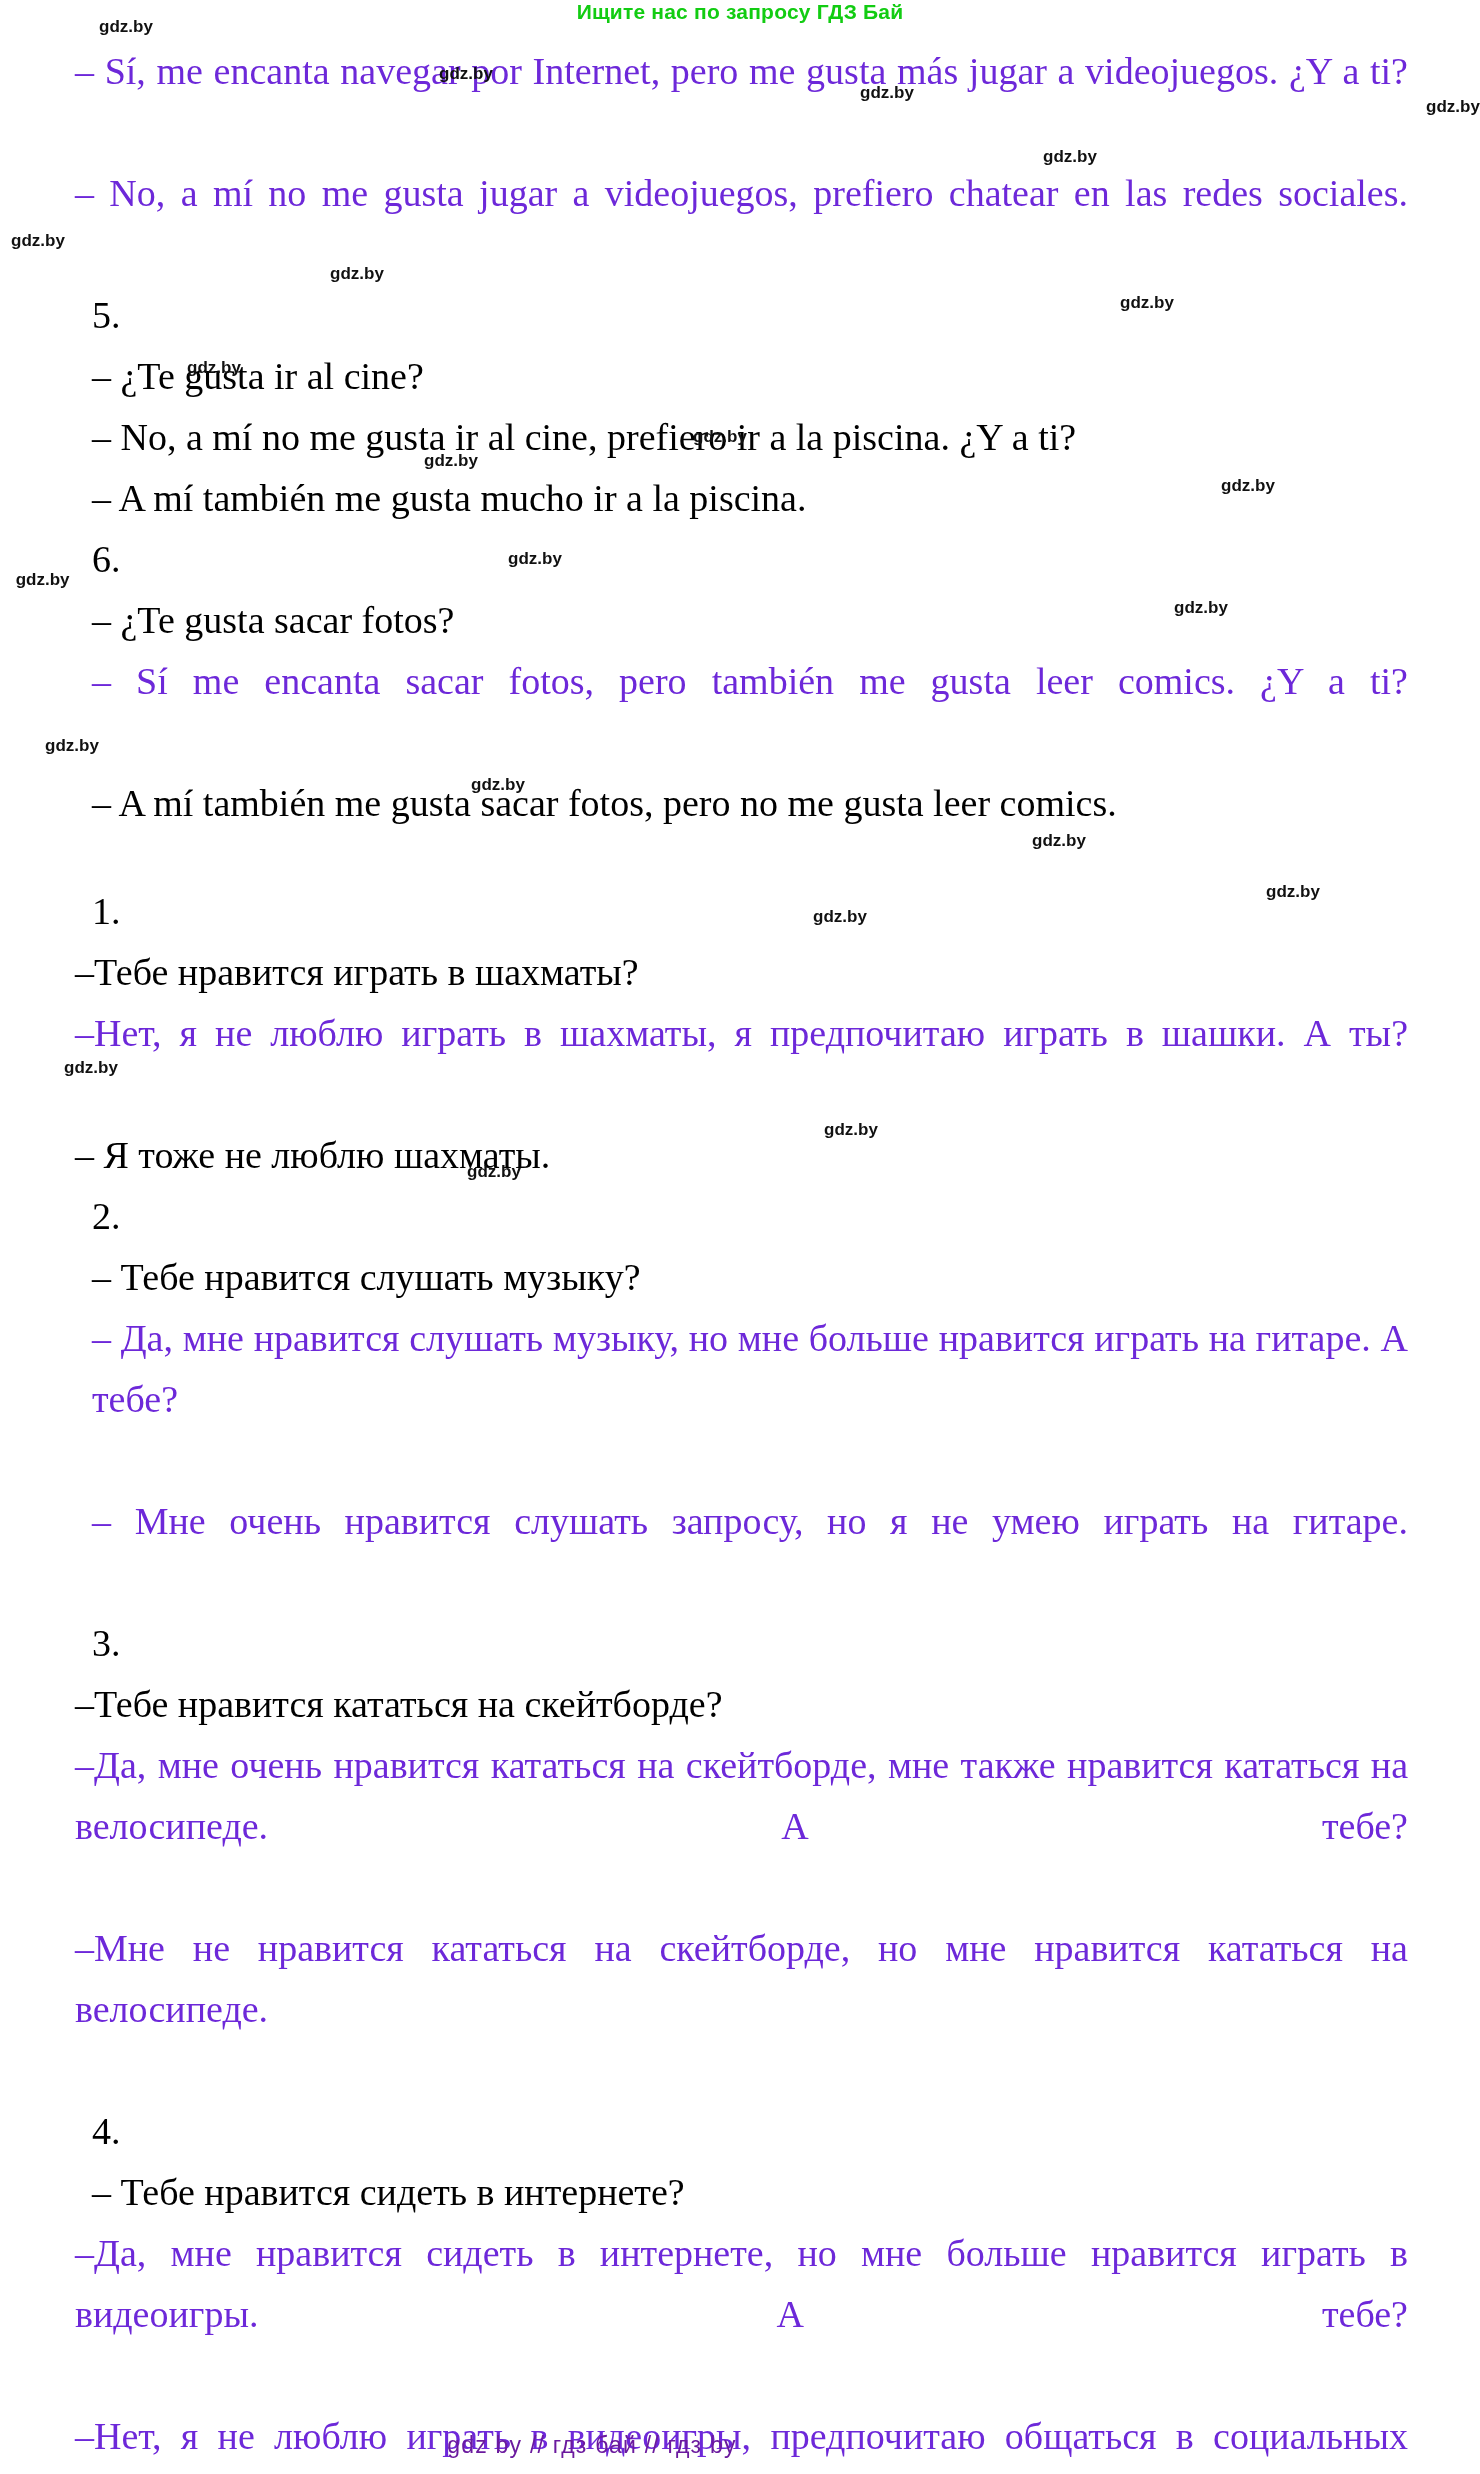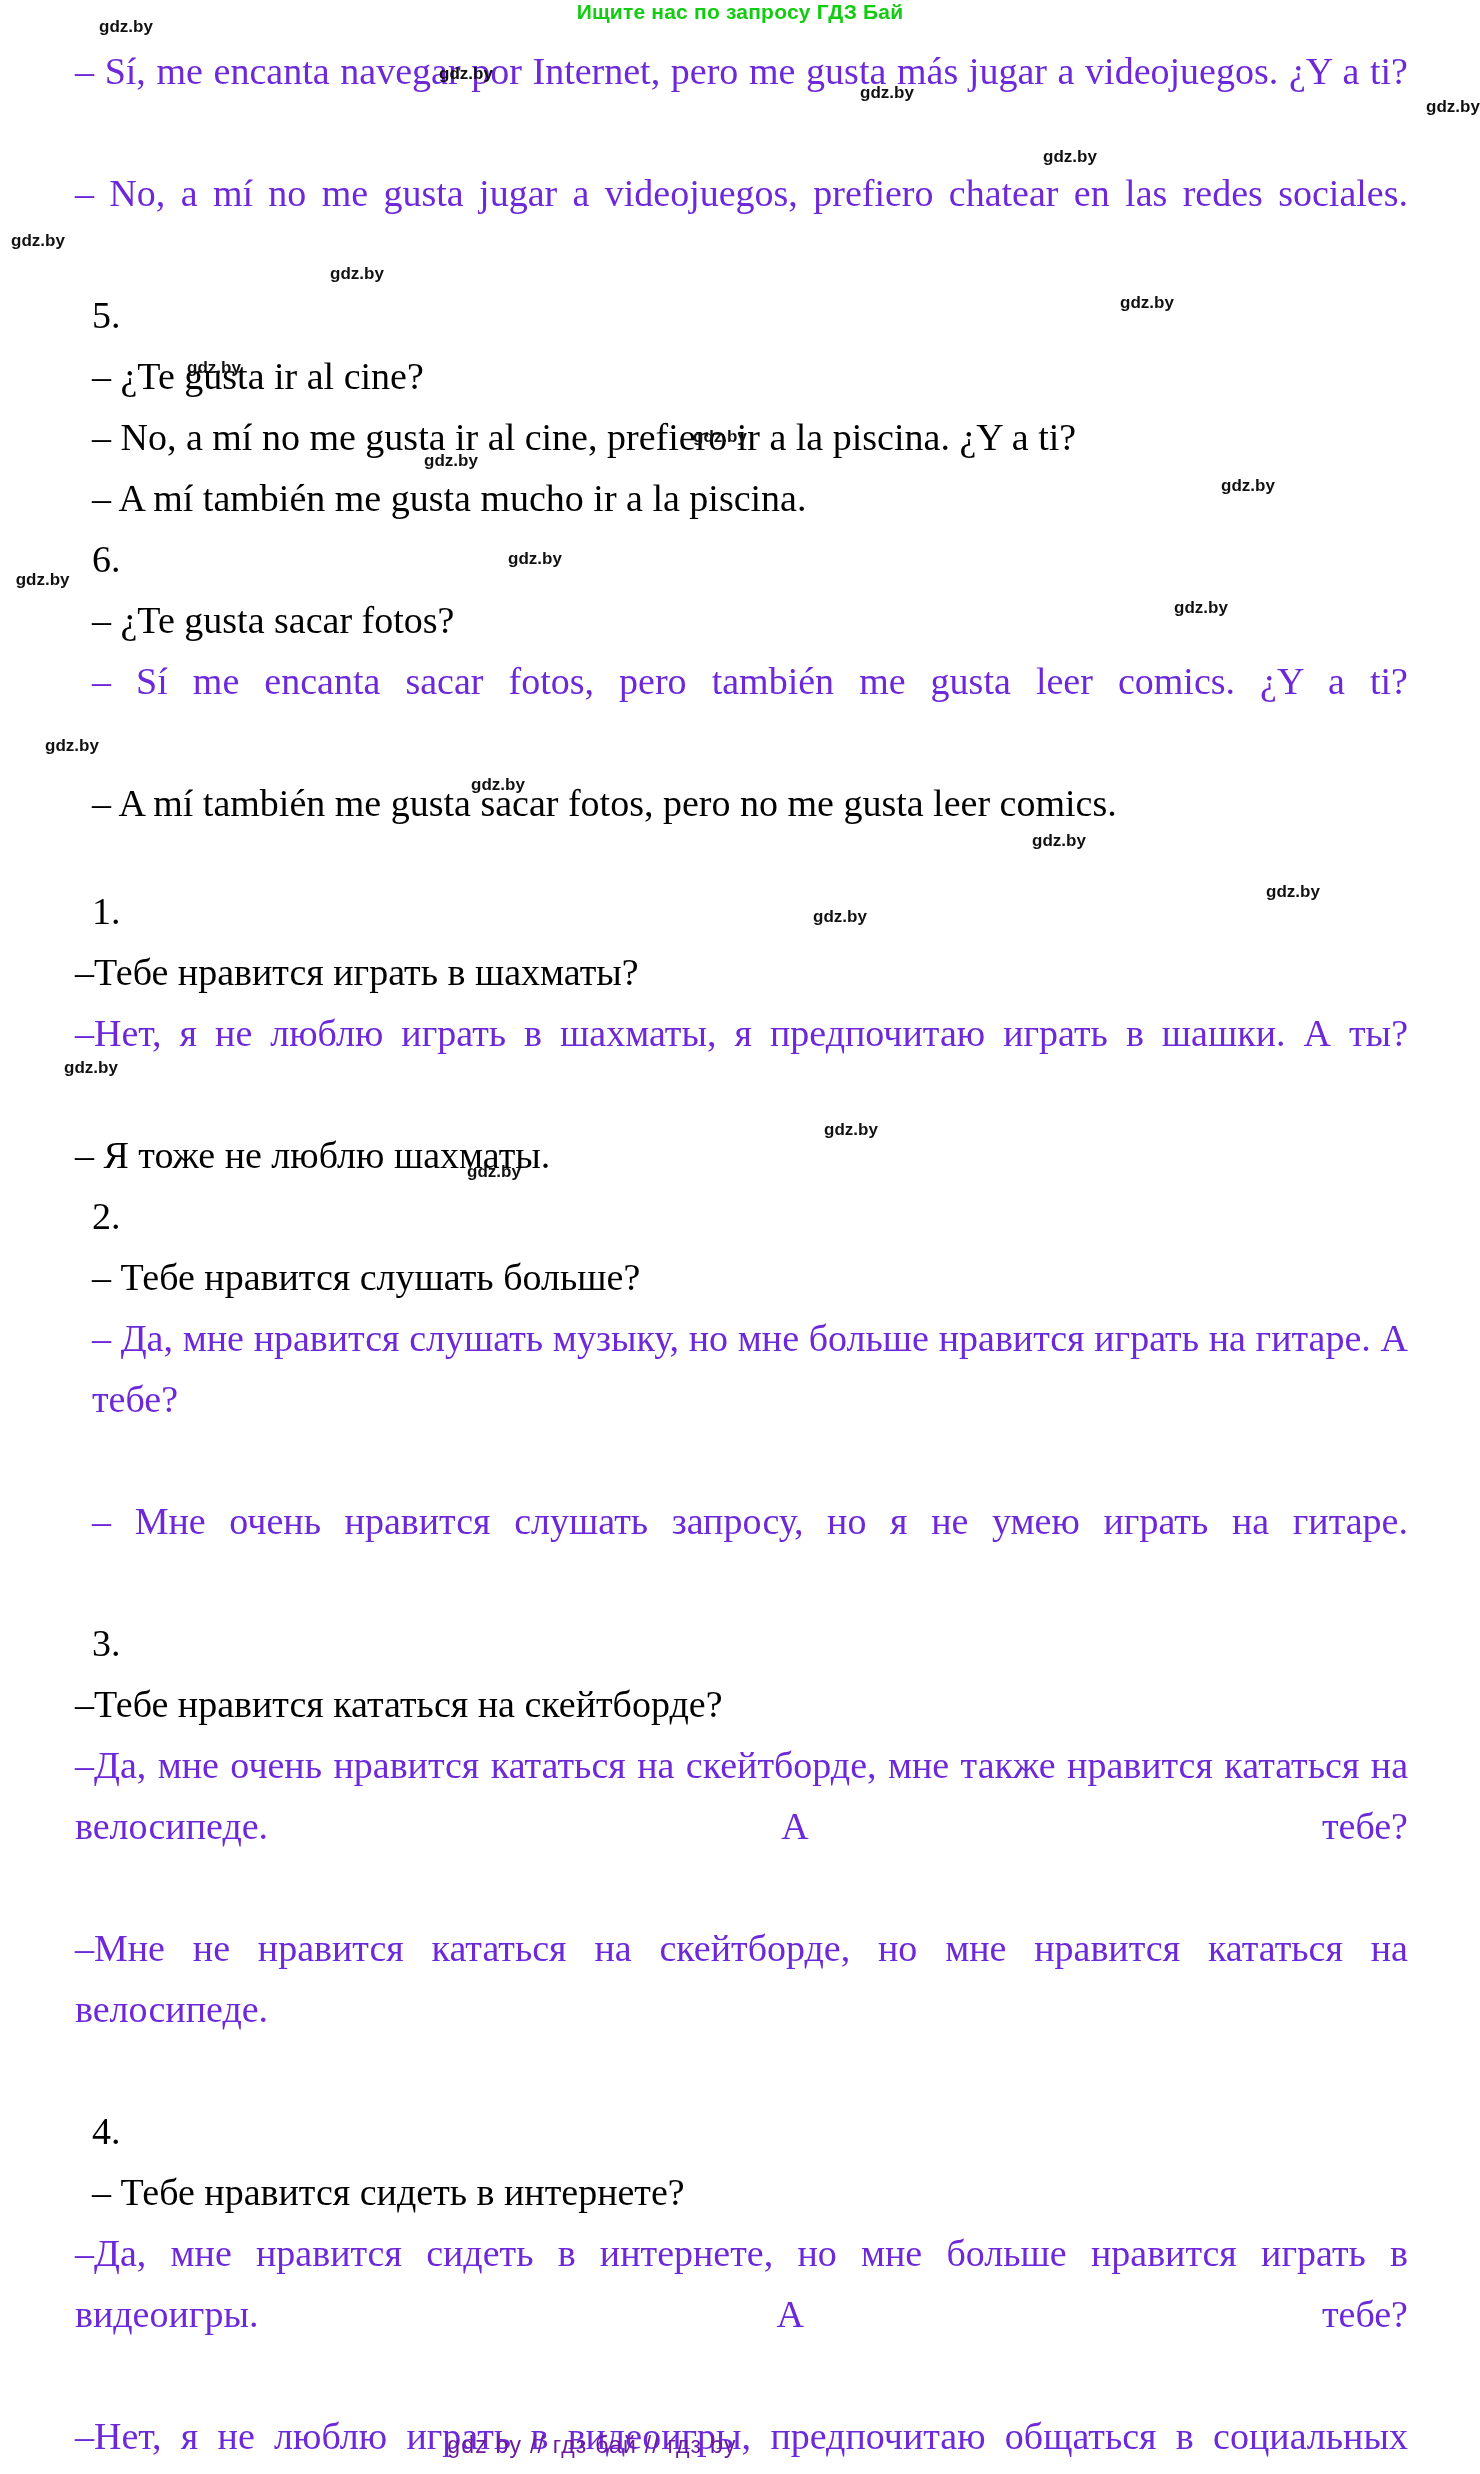--- a/index.html
+++ b/index.html
@@ -123,21 +123,21 @@
     </div>
 
     <div class="gap-lg"></div>
 
     <div>
       <p class="num">1.</p>
       <p class="line">–Тебе нравится играть в шахматы?</p>
       <p class="para">–Нет, я не люблю играть в шахматы, я предпочитаю играть в шашки. А ты?</p>
       <p class="line">– Я тоже не люблю шахматы.</p>
       <p class="num">2.</p>
-      <p class="line dash-indent">– Тебе нравится слушать больше?</p>
+      <p class="line dash-indent">– Тебе нравится слушать музыку?</p>
       <p class="para dash-indent">– Да, мне нравится слушать музыку, но мне больше нравится играть на гитаре. А тебе?</p>
       <p class="para dash-indent">– Мне очень нравится слушать запросу, но я не умею играть на гитаре.</p>
       <p class="num">3.</p>
       <p class="line">–Тебе нравится кататься на скейтборде?</p>
       <p class="para">–Да, мне очень нравится кататься на скейтборде, мне также нравится кататься на велосипеде. А тебе?</p>
       <p class="para">–Мне не нравится кататься на скейтборде, но мне нравится кататься на велосипеде.</p>
       <p class="num">4.</p>
       <p class="line dash-indent">– Тебе нравится сидеть в интернете?</p>
       <p class="para">–Да, мне нравится сидеть в интернете, но мне больше нравится играть в видеоигры. А тебе?</p>
       <p class="para">–Нет, я не люблю играть в видеоигры, предпочитаю общаться в социальных сетях.</p>

